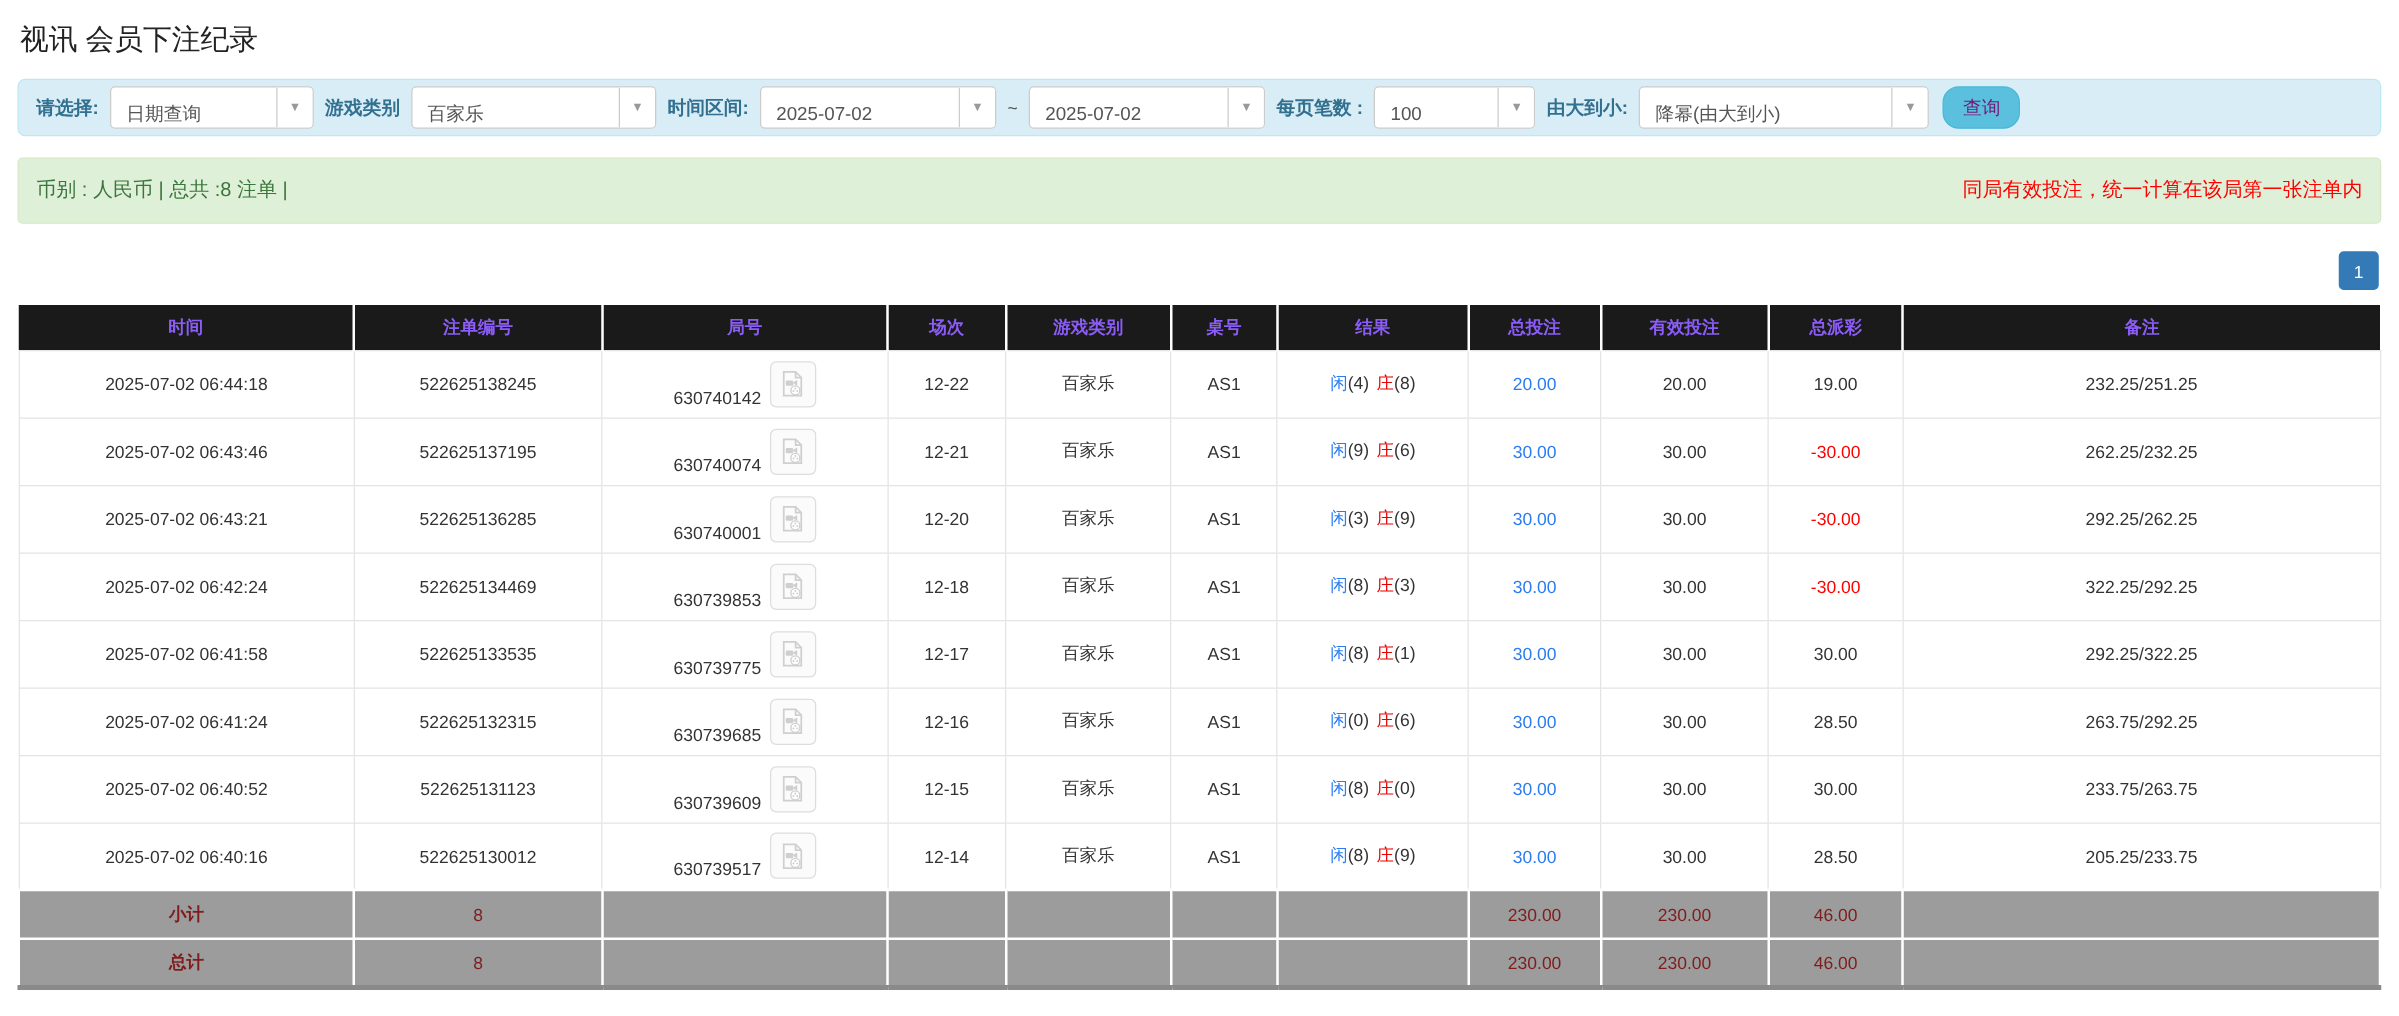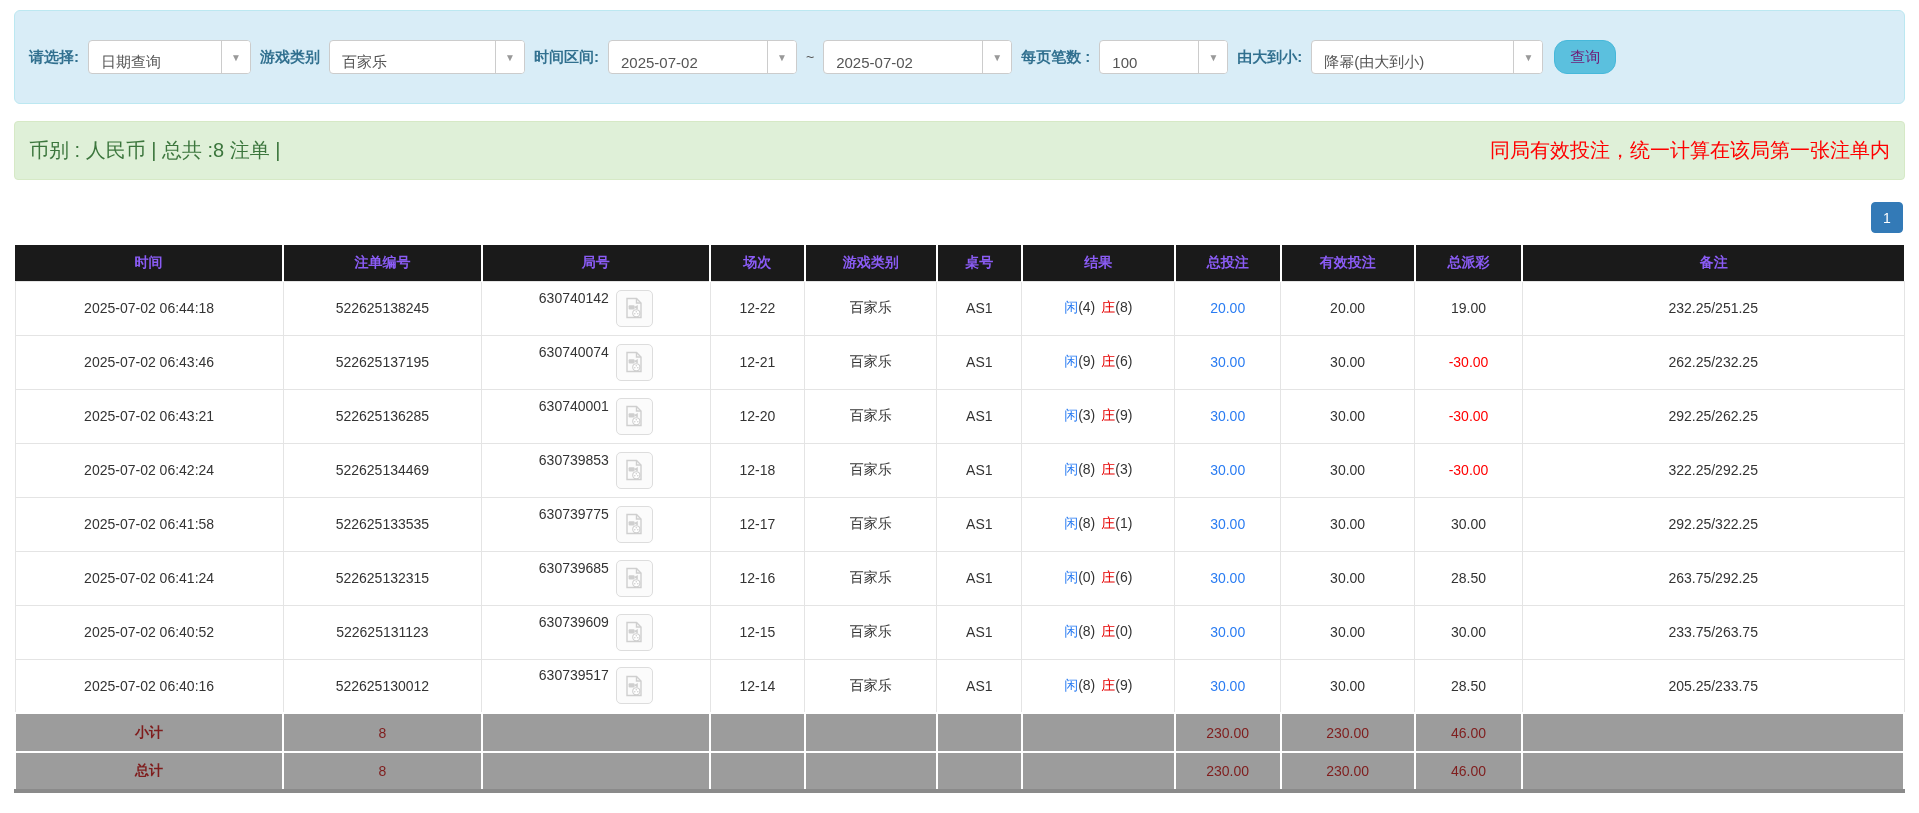--- a/index.html
+++ b/index.html
@@ -12,21 +12,21 @@
   .page { padding:10px 14px 0 14px; }
 
   .page-title {
     font-size:23px; font-weight:400; color:#222;
     margin:6px 0 16px 2px;
   }
 
   
   .filter-panel {
     background:#d9edf7; border:1px solid #bce8f1; border-radius:6px;
-    padding:29px 14px; display:flex; align-items:center; gap:9px;
+    padding:5px 14px; display:flex; align-items:center; gap:9px;
     white-space:nowrap;
   }
   .flabel { color:#31708f; font-weight:bold; font-size:15px; }
   .select {
     background:#fff; border:1px solid #ccc; border-radius:4px;
     height:34px; display:inline-flex; align-items:stretch; overflow:hidden;
     cursor:pointer;
   }
   .sel-val { padding:0 12px; display:flex; align-items:center; font-size:15px; color:#555; flex:1;margin-top:11px; }
   .caret-box {
@@ -42,21 +42,21 @@
   .search-btn {
     background:#5bc0de; border:1px solid #46b8da; color:#701a75;
     border-radius:13px; height:34px; padding:0 15px; font-size:15px; cursor:pointer;
     margin-left:2px;
   }
 
   
   .info-bar {
     margin-top:17px; background:#dff0d8; border:1px solid #d6e9c6;
     border-radius:4px; padding:15px 14px; display:flex;
-    justify-content:space-between; align-items:flex-start; font-size:20px;
+    justify-content:space-between; align-items:flex-start; font-size:16px;
   }
   .info-left  { color:#3c763d; }
   .info-right { color:#ff0000; }
 
   
   .pagination { display:flex; justify-content:flex-end; margin:22px 2px 12px 0; }
   .page-btn {
     min-width:32px; height:31px; background:#337ab7; color:#fff;
     border:1px solid #337ab7; border-radius:4px; font-size:14px; cursor:pointer;
   }
@@ -72,37 +72,38 @@
     background:#fff; text-align:center; height:54px;
     border:1px solid #e4e4e4; color:#333; padding:2px;
   }
   tfoot td {
     background:#9c9c9c; color:#7f1d1d; height:39px;
     border:2px solid #fff; text-align:center;
   }
   tfoot td.f-label { font-weight:bold; }
   tfoot tr:last-child td { border-bottom:4px solid #8a8a8a; }
 
-  .round-cell-inner { display:inline-flex; align-items:flex-start; gap:7px; }
+  .round-cell-inner { display:inline-flex; align-items:flex-end; gap:7px; }
   .video-btn {
     width:37px; height:37px; border:1px solid #ddd; background:#fbfbfb;
     border-radius:5px; display:inline-flex; align-items:center;
     justify-content:center; cursor:pointer; padding:0;
   }
   .res-player { color:#2a7cf2; }
   .res-banker { color:#e60000; margin-left:6px; }
   .res-num { color:#333; }
   .bet-link { color:#2a7cf2; text-decoration:none; cursor:pointer; }
   td.neg { color:#ff0000; }
 </style>
 </head>
 <body>
 
 <div class="page">
 
+  <h1 class="page-title">视讯 会员下注纪录</h1>
 
   <div class="filter-panel">
     <span class="flabel">请选择:</span>
     <div class="select w-qtype">
       <span class="sel-val">日期查询</span>
       <span class="caret-box">▼</span>
     </div>
 
     <span class="flabel">游戏类别</span>
     <div class="select w-game">

